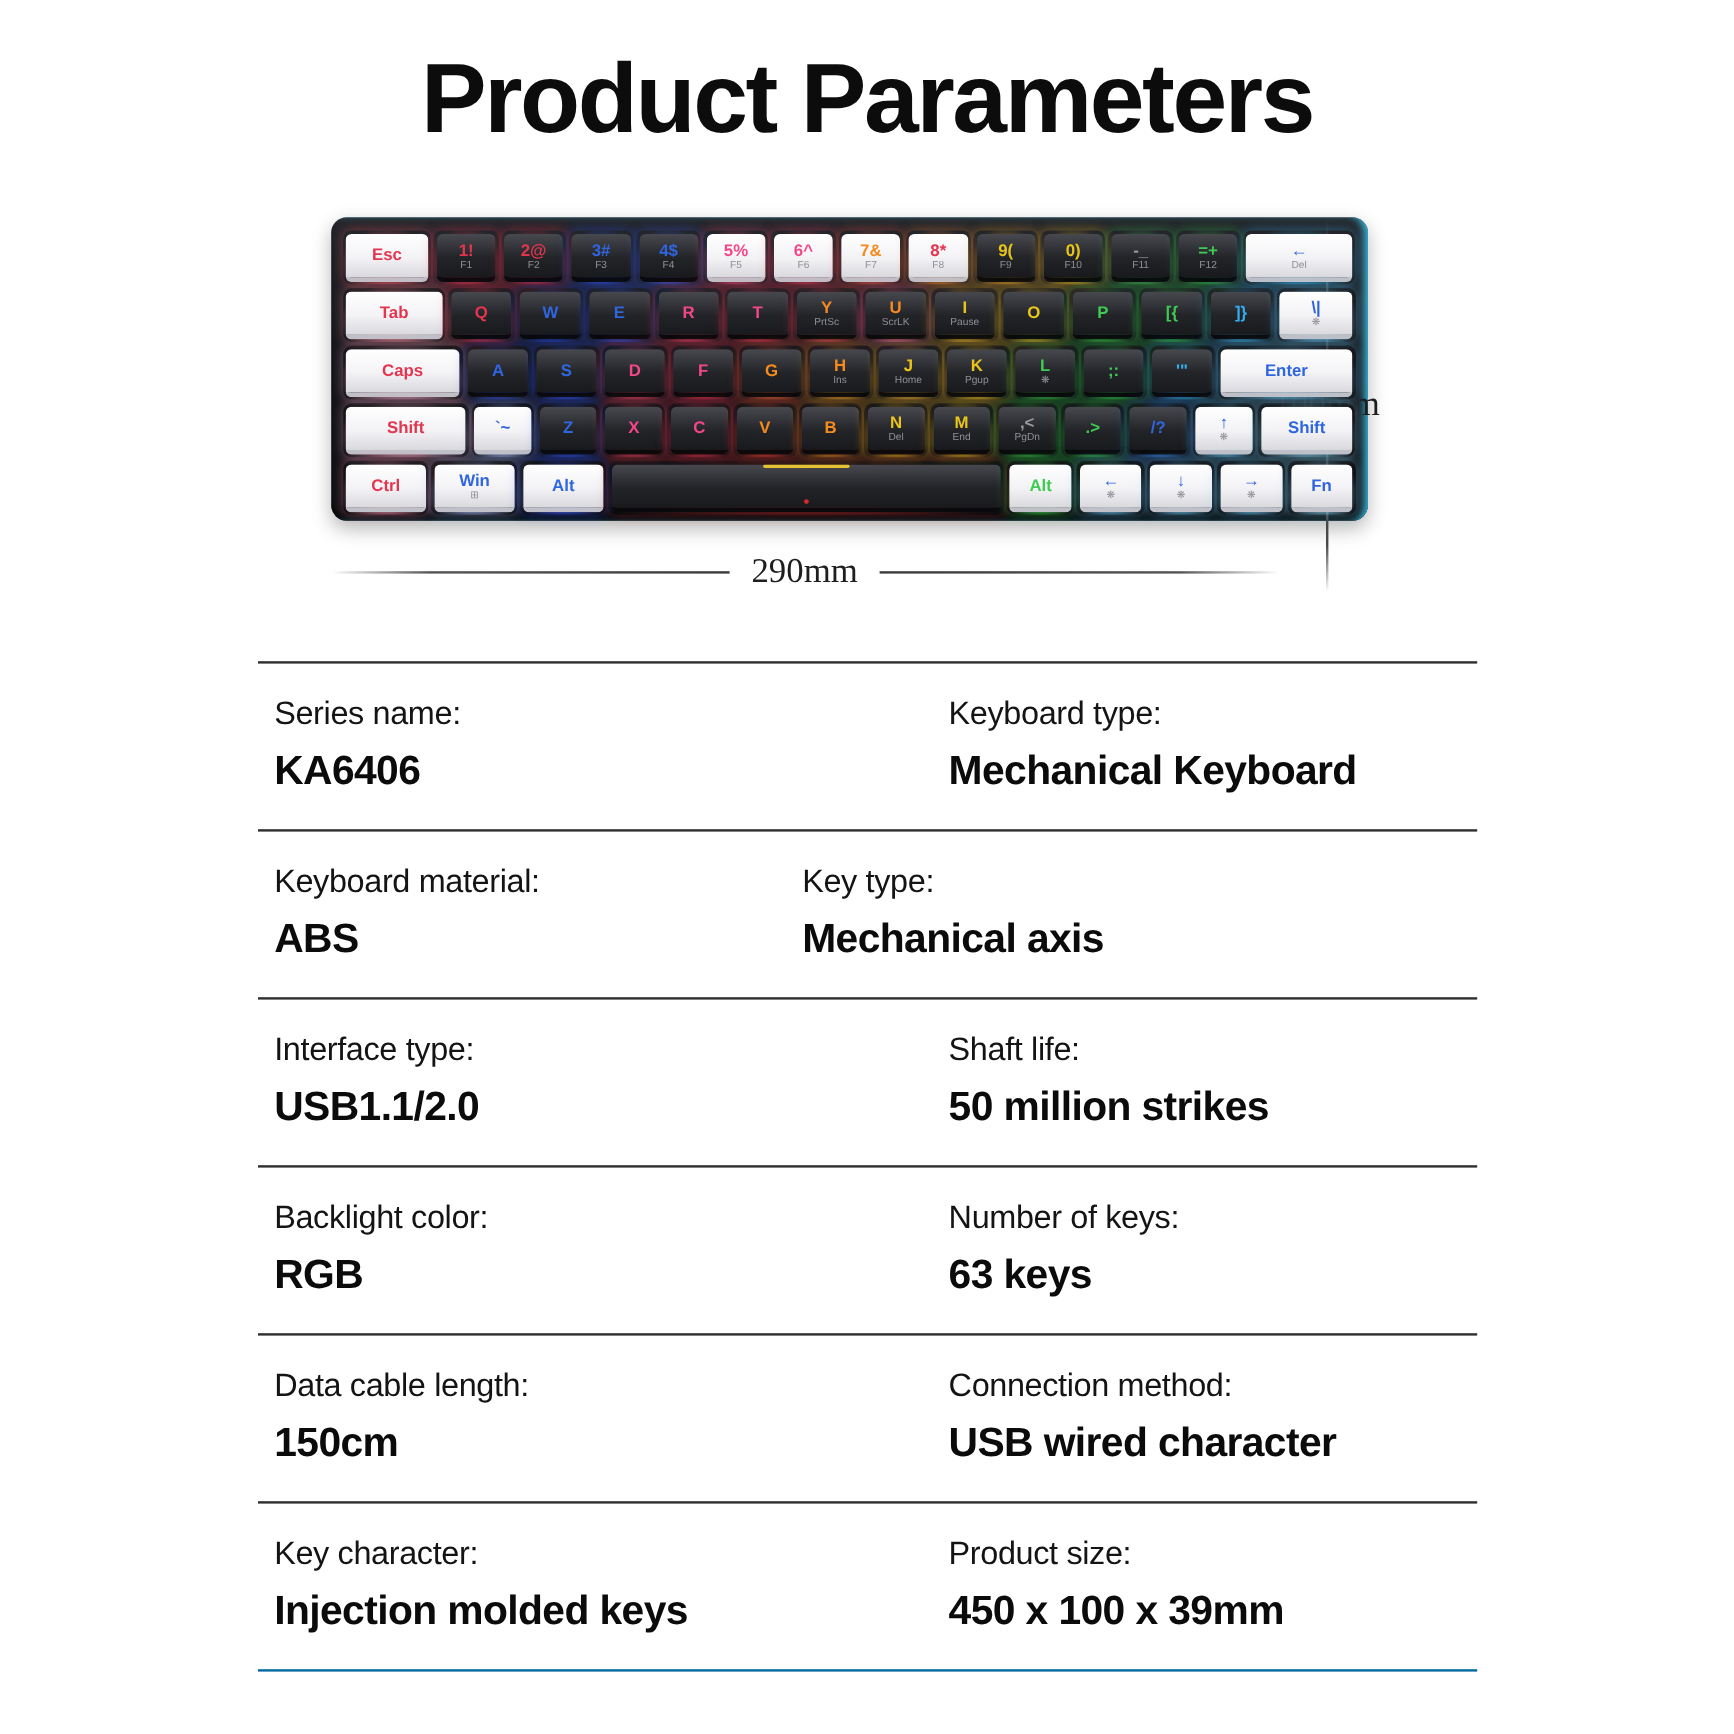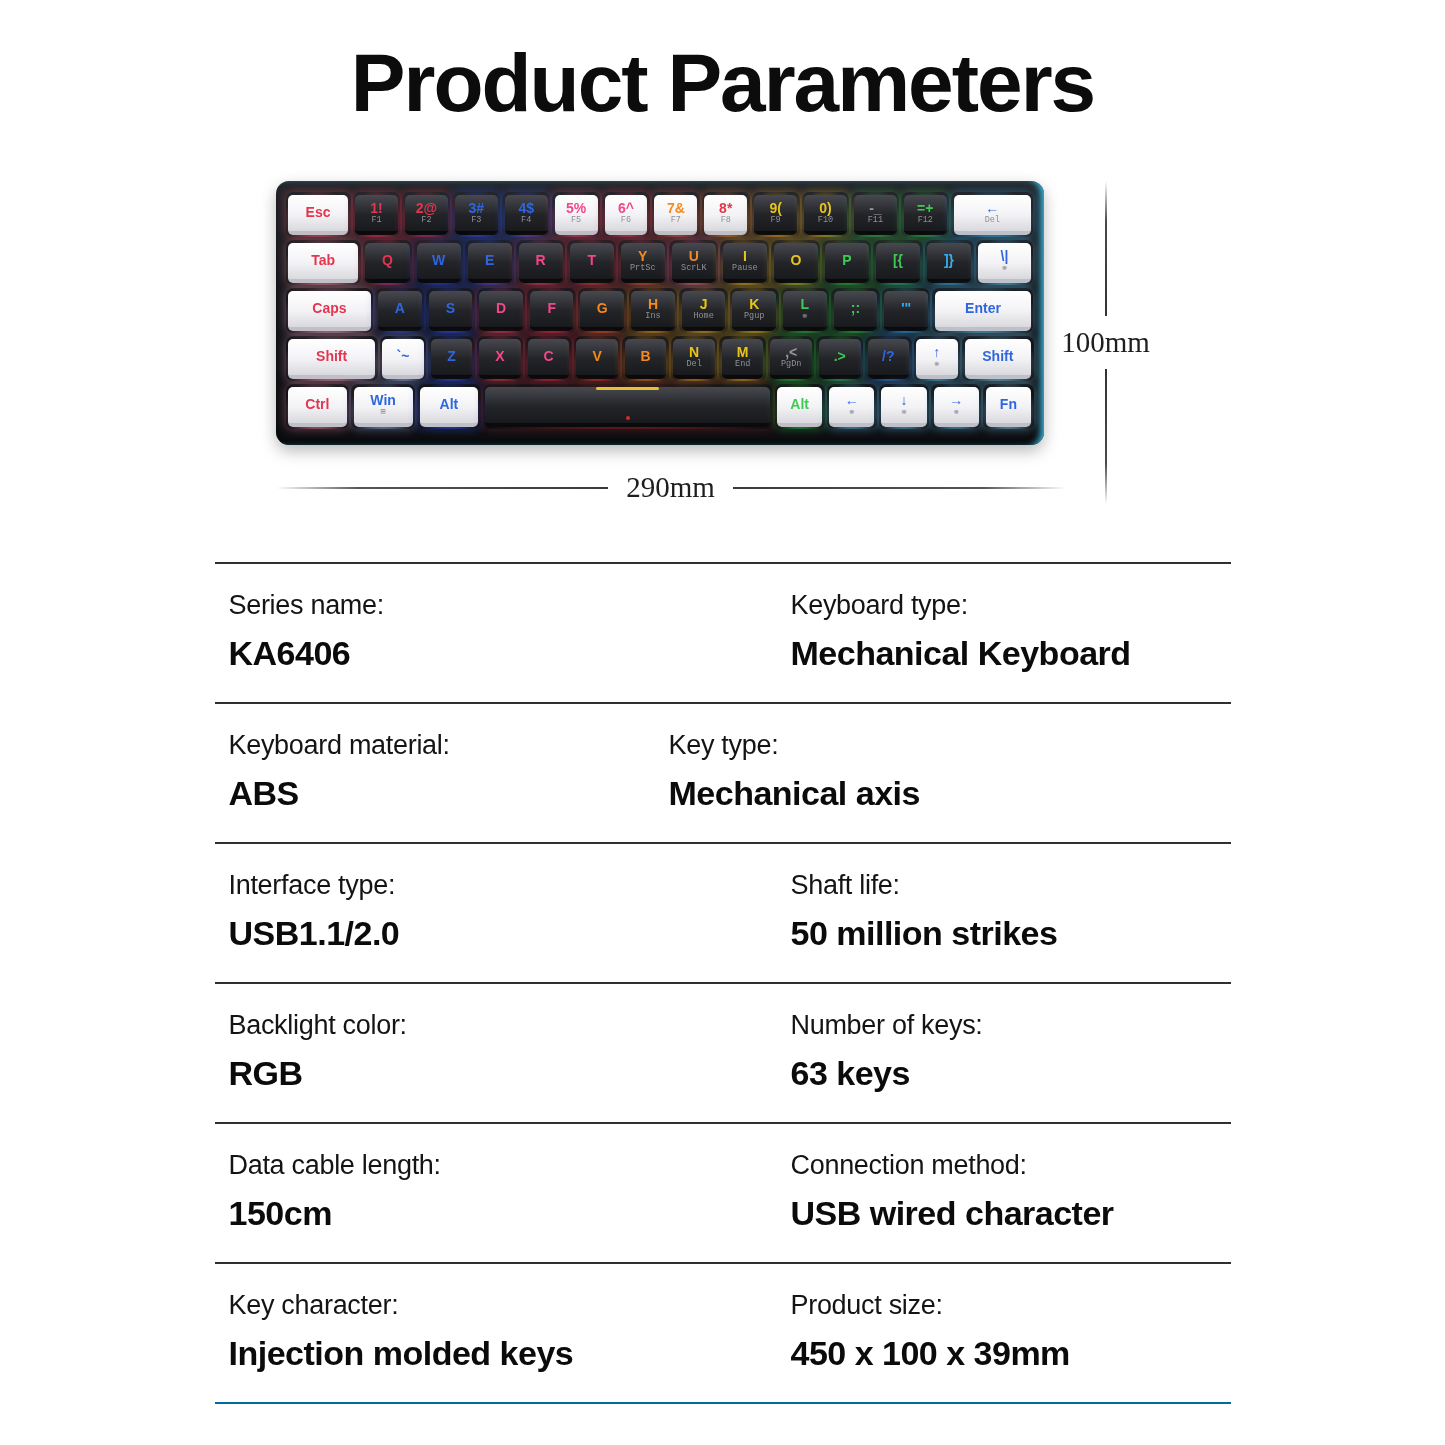--- a/index.html
+++ b/index.html
@@ -22,25 +22,25 @@
   }
   
   .hero{
     margin-top:50px;
     display:flex;
     justify-content:center;
     align-items:stretch;
   }
   .kb-wrap{width:752px;}
   .kb-case{
-    width:768px;
+    width:864px;
     box-sizing:border-box;
     background:linear-gradient(180deg,#25272c 0%,#17181c 45%,#0e0f12 100%);
     border-radius:13px;
-    padding:11px 9px 16px 9px;
+    padding:11px 9px 5px 9px;
     box-shadow: inset -6px 0 7px -3px #3fc3ea, inset 0 -6px 8px -4px #000, 0 6px 16px rgba(0,0,0,0.28);
   }
   .kb-row{display:flex;height:45px;margin-bottom:3px;}
   .kb-row:last-child{margin-bottom:0;}
   .kcell{
     margin:0 1px;
     border-radius:7px;
     padding:2.5px;
     box-sizing:border-box;
     min-width:0;
@@ -70,21 +70,20 @@
     font-size:14px;
     font-weight:700;
     line-height:1.02;
     white-space:nowrap;
   }
   .ksub{
     font-size:8.5px;
     line-height:1;
     color:#8f9097;
     white-space:nowrap;
-    font-family:Liberation Mono, monospace;
   }
   .kcap.space::after{
     content:"";
     position:absolute;top:0;left:39%;
     width:22%;height:3px;
     background:#e6c233;
     border-radius:2px;
   }
   .kcap.space::before{
     content:"";

